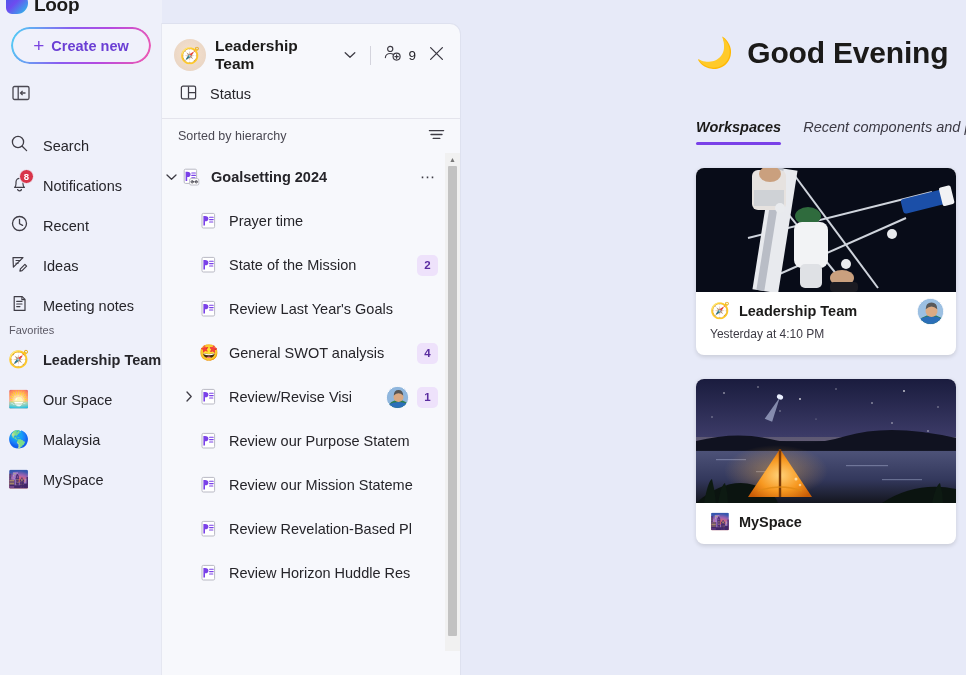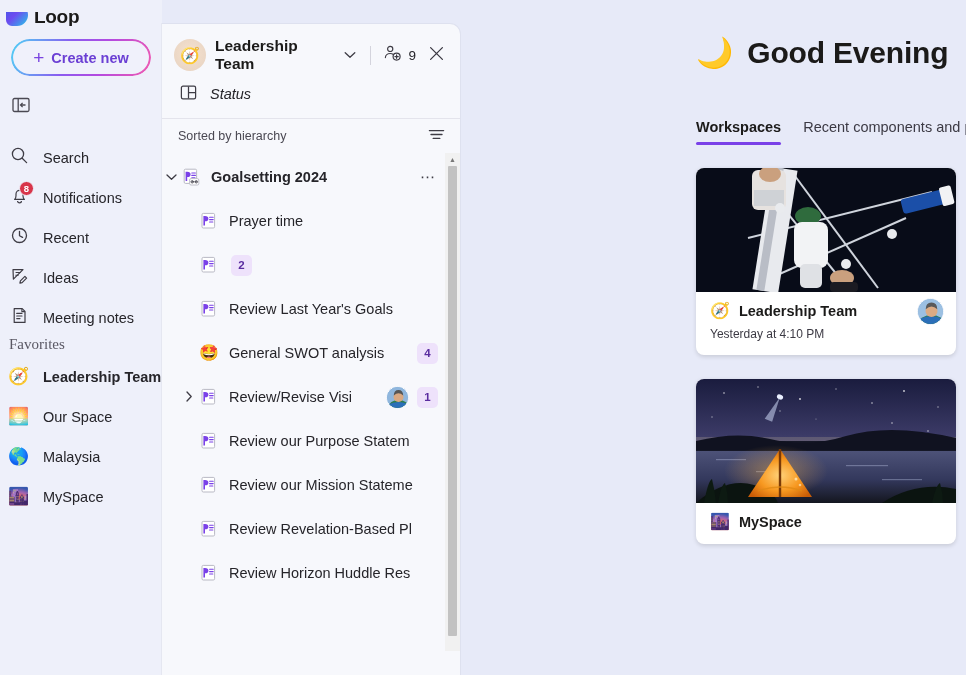--- a/index.html
+++ b/index.html
@@ -11,21 +11,21 @@
     color: #1b1a19;
   }
   .app { position: relative; width: 966px; height: 675px; display: flex; }
 
   
   .rail {
     width: 162px; height: 675px;
     background: #eef0fa;
     position: relative;
     flex: 0 0 162px;
-    padding-top: 12px;
+    padding-top: 0;
   }
   .logo-row {
     height: 14px;
     display: flex; align-items: flex-end;
     padding-left: 6px;
     overflow: hidden;
   }
   .logo-mark {
     width: 22px; height: 22px;
     border-radius: 6px 11px 11px 6px;
@@ -92,23 +92,22 @@
     min-width: 15px; height: 15px;
     border-radius: 8px;
     background: #d8354a;
     color: #fff; font-size: 9.5px; font-weight: bold;
     display: flex; align-items: center; justify-content: center;
     border: 1.5px solid #eef0fa;
     padding: 0 3px;
   }
 
   .fav-head {
-    font-size: 15px; color: #5a5864;
+    font-size: 11px; color: #5a5864;
     padding: 10px 0 4px 9px;
-    font-family: Liberation Serif, serif;
   }
   .fav-item {
     height: 40px;
     display: flex; align-items: center;
     padding-left: 8px; gap: 13px;
     cursor: pointer;
   }
   .fav-emoji {
     width: 22px; height: 22px; flex: 0 0 22px;
     font-size: 17px; line-height: 22px; text-align: center;
@@ -143,21 +142,21 @@
   .vsep { width: 1px; height: 19px; background: #d4d4dd; margin: 0 4px 0 5px; }
   .members { display: flex; align-items: center; gap: 5px; cursor: pointer; }
   .members-count { font-size: 13.5px; color: #26252a; }
   .close-x { margin-left: auto; cursor: pointer; padding: 4px; }
 
   .status-row {
     display: flex; align-items: center; gap: 12px;
     height: 36px; padding-left: 5px;
     cursor: pointer;
   }
-  .status-label { font-size: 14.5px; color: #26252a; font-style: italic; }
+  .status-label { font-size: 14.5px; color: #26252a; }
 
   .divider { height: 1px; background: #e4e4ec; margin: 6px 0 0 0; }
 
   .sort-row {
     display: flex; align-items: center;
     height: 34px; padding: 0 12px 0 16px;
   }
   .sort-label { font-size: 12.5px; color: #4a4852; text-align: right; }
   .sort-icon { margin-left: auto; cursor: pointer; padding: 3px; }
 
@@ -249,20 +248,21 @@
     padding: 36px 0 0 236px;
   }
   .greet-emoji { font-size: 30px; line-height: 1; }
   .greet-text { font-size: 30px; font-weight: bold; color: #1b1a19; letter-spacing: -0.2px; }
 
   .tabs {
     display: flex; align-items: flex-end;
     gap: 22px;
     padding: 48px 0 0 236px;
     white-space: nowrap;
+    font-style: italic;
   }
   .tab { position: relative; cursor: pointer; padding-bottom: 9px; }
   .tab-label { font-size: 14.5px; color: #3c3a44; }
   .tab.active .tab-label { font-weight: bold; color: #1b1a19; }
   .tab.active::after {
     content: ""; position: absolute;
     left: 0; right: 0; bottom: 0;
     height: 3px; border-radius: 2px; background: #7a41e8;
   }
 
@@ -481,20 +481,21 @@
       </div>
 
       <div class="tree-row indent-1">
         <span class="pg-ic">
           <svg width="20" height="20" viewBox="0 0 20 20" fill="none">
             <rect x="3" y="2.4" width="12.6" height="14.6" rx="1.3" fill="#fff" stroke="#b9b9c4" stroke-width="1"></rect>
             <path d="M6 5 c2.3 0 3.4 1.1 3.4 2.7 c0 1.6 -1.1 2.6 -3.4 2.6 V14.4 H4.4 V5 Z" fill="#7a41e8"></path>
             <path d="M10.6 6.2 H14.2 M10.6 8.6 H14.2 M10.6 11 H13.8" stroke="#7a41e8" stroke-width="1.15" stroke-linecap="round"></path>
           </svg>
         </span>
+        <span class="tree-label">State of the Mission</span>
         <span class="badge-purple">2</span>
       </div>
 
       <div class="tree-row indent-1">
         <span class="pg-ic">
           <svg width="20" height="20" viewBox="0 0 20 20" fill="none">
             <rect x="3" y="2.4" width="12.6" height="14.6" rx="1.3" fill="#fff" stroke="#b9b9c4" stroke-width="1"></rect>
             <path d="M6 5 c2.3 0 3.4 1.1 3.4 2.7 c0 1.6 -1.1 2.6 -3.4 2.6 V14.4 H4.4 V5 Z" fill="#7a41e8"></path>
             <path d="M10.6 6.2 H14.2 M10.6 8.6 H14.2 M10.6 11 H13.8" stroke="#7a41e8" stroke-width="1.15" stroke-linecap="round"></path>
           </svg>

